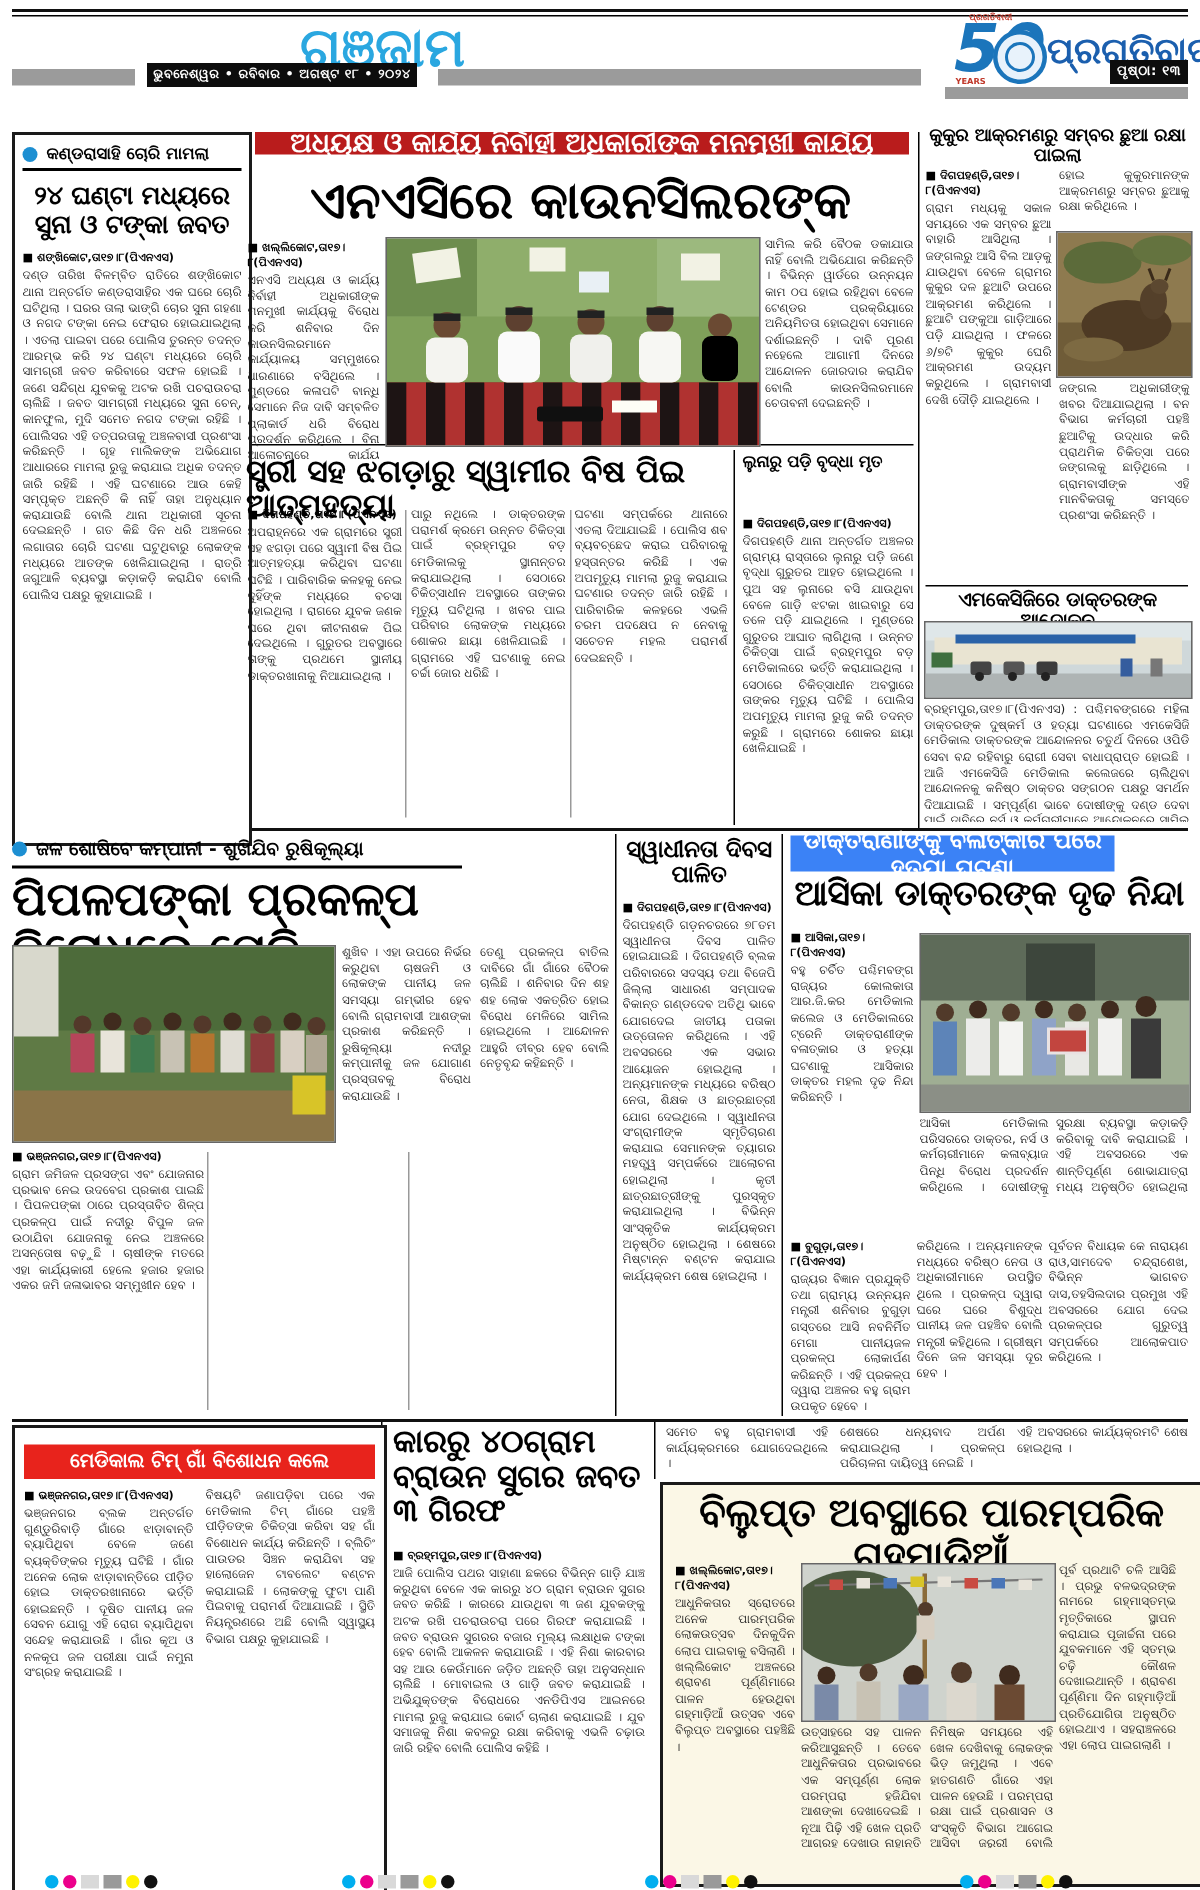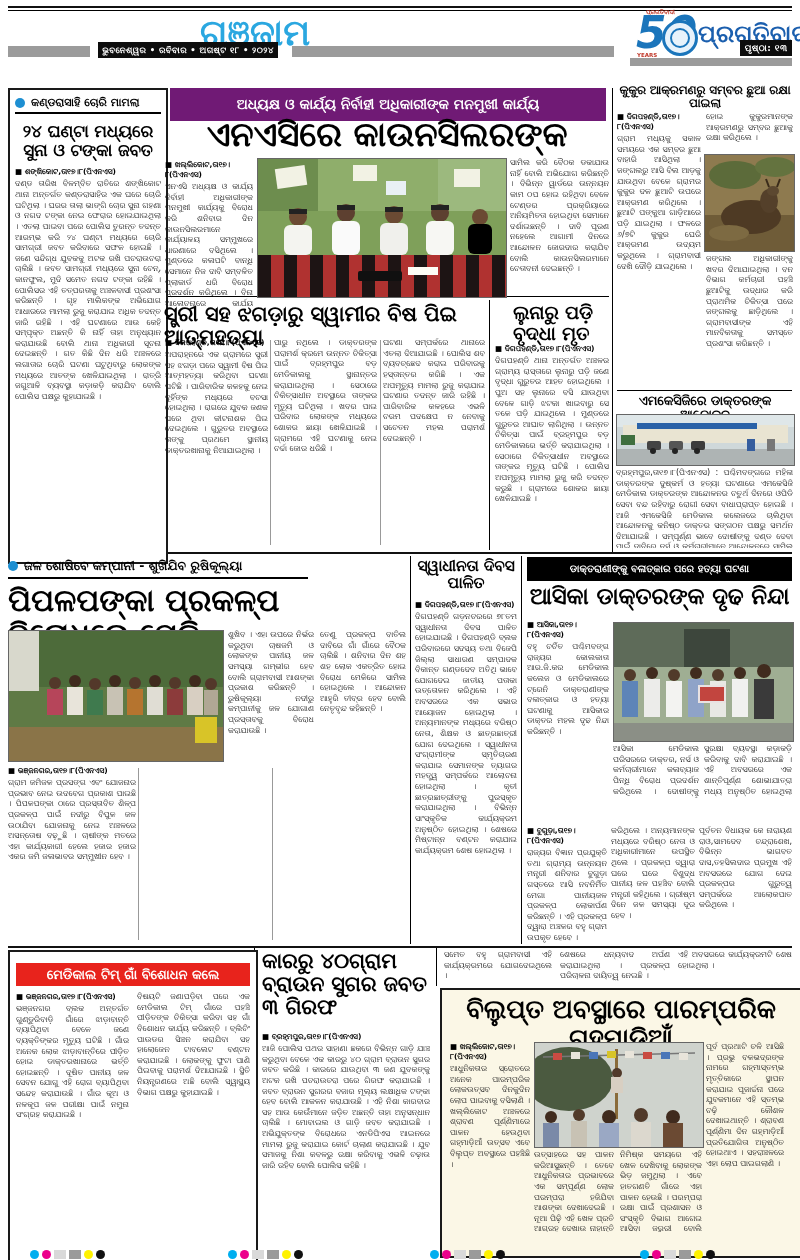--- a/index.html
+++ b/index.html
@@ -64,21 +64,21 @@
   <div class="boxed" style="left:8px;top:88px;width:146px;height:460px;padding:6px 5px">
     <div class="kicker" style="font-size:11px">
       <span class="dot"></span>
       <span>କଣ୍ଡରାସାହି ଚୋରି ମାମଲା</span>
     </div>
     <div class="headline" style="font-size:17px;text-align:center;margin-top:8px">୨୪ ଘଣ୍ଟା ମଧ୍ୟରେ ସୁନା ଓ ଟଙ୍କା ଜବତ</div>
     <div class="byline" style="margin-top:8px">■ ଶଙ୍ଖିକୋଟ,ତା୧୭।୮(ପିଏନଏସ)</div>
     <div class="body-txt" style="height:352px">ଦଣ୍ଡ ତାରିଖ ବିଳମ୍ବିତ ରାତିରେ ଶଙ୍ଖିକୋଟ ଥାନା ଅନ୍ତର୍ଗତ କଣ୍ଡରାସାହିର ଏକ ଘରେ ଚୋରି ଘଟିଥିଲା । ଘରର ତାଲା ଭାଙ୍ଗି ଚୋର ସୁନା ଗହଣା ଓ ନଗଦ ଟଙ୍କା ନେଇ ଫେରାର ହୋଇଯାଇଥିଲା । ଏତଲା ପାଇବା ପରେ ପୋଲିସ ତୁରନ୍ତ ତଦନ୍ତ ଆରମ୍ଭ କରି ୨୪ ଘଣ୍ଟା ମଧ୍ୟରେ ଚୋରି ସାମଗ୍ରୀ ଜବତ କରିବାରେ ସଫଳ ହୋଇଛି । ଜଣେ ସନ୍ଦିଗ୍ଧ ଯୁବକକୁ ଅଟକ ରଖି ପଚରାଉଚରା ଚାଲିଛି । ଜବତ ସାମଗ୍ରୀ ମଧ୍ୟରେ ସୁନା ଚେନ୍, କାନଫୁଲ, ମୁଦି ସମେତ ନଗଦ ଟଙ୍କା ରହିଛି । ପୋଲିସର ଏହି ତତ୍ପରତାକୁ ଅଞ୍ଚଳବାସୀ ପ୍ରଶଂସା କରିଛନ୍ତି । ଗୃହ ମାଲିକଙ୍କ ଅଭିଯୋଗ ଆଧାରରେ ମାମଲା ରୁଜୁ କରାଯାଇ ଅଧିକ ତଦନ୍ତ ଜାରି ରହିଛି । ଏହି ଘଟଣାରେ ଆଉ କେହି ସମ୍ପୃକ୍ତ ଅଛନ୍ତି କି ନାହିଁ ତାହା ଅନୁଧ୍ୟାନ କରାଯାଉଛି ବୋଲି ଥାନା ଅଧିକାରୀ ସୂଚନା ଦେଇଛନ୍ତି । ଗତ କିଛି ଦିନ ଧରି ଅଞ୍ଚଳରେ ଲଗାତାର ଚୋରି ଘଟଣା ଘଟୁଥିବାରୁ ଲୋକଙ୍କ ମଧ୍ୟରେ ଆତଙ୍କ ଖେଳିଯାଇଥିଲା । ରାତ୍ରି ଜଗୁଆଳି ବ୍ୟବସ୍ଥା କଡ଼ାକଡ଼ି କରାଯିବ ବୋଲି ପୋଲିସ ପକ୍ଷରୁ କୁହାଯାଇଛି ।</div>
   </div>
 
-  <div class="banner" style="position:absolute;left:170px;top:88px;width:436px;height:33px;background:#701a75;font-size:14px">ଅଧ୍ୟକ୍ଷ ଓ କାର୍ଯ୍ୟ ନିର୍ବାହୀ ଅଧିକାରୀଙ୍କ ମନମୁଖୀ କାର୍ଯ୍ୟ</div>
+  <div class="banner" style="position:absolute;left:170px;top:88px;width:436px;height:15px;background:#b91c1c;font-size:18px">ଅଧ୍ୟକ୍ଷ ଓ କାର୍ଯ୍ୟ ନିର୍ବାହୀ ଅଧିକାରୀଙ୍କ ମନମୁଖୀ କାର୍ଯ୍ୟ</div>
   <div class="abs headline" style="left:165px;top:116px;width:444px;font-size:34px;text-align:center">ଏନଏସିରେ କାଉନସିଲରଙ୍କ ଧାରଣା</div>
 
   <div class="abs" style="left:165px;top:160px;width:88px">
     <div class="byline">■ ଖଲ୍ଲିକୋଟ,ତା୧୭।୮(ପିଏନଏସ)</div>
     <div class="body-txt" style="height:124px">ଏନଏସି ଅଧ୍ୟକ୍ଷ ଓ କାର୍ଯ୍ୟ ନିର୍ବାହୀ ଅଧିକାରୀଙ୍କ ମନମୁଖୀ କାର୍ଯ୍ୟକୁ ବିରୋଧ କରି ଶନିବାର ଦିନ କାଉନସିଲରମାନେ କାର୍ଯ୍ୟାଳୟ ସମ୍ମୁଖରେ ଧାରଣାରେ ବସିଥିଲେ । ମୁଣ୍ଡରେ କଳାପଟି ବାନ୍ଧି ସେମାନେ ନିଜ ଦାବି ସମ୍ବଳିତ ପ୍ଲାକାର୍ଡ ଧରି ବିରୋଧ ପ୍ରଦର୍ଶନ କରିଥିଲେ । ବିନା ଆଲୋଚନାରେ କାର୍ଯ୍ୟ କରାଯାଉଥିବା ଅଭିଯୋଗ ହୋଇଛି ।</div>
   </div>
 
   <div class="photo" style="left:257px;top:158px;width:248px;height:138px">
     <svg width="248" height="138" viewBox="0 0 248 138" xmlns="http://www.w3.org/2000/svg">
       <rect width="248" height="138" fill="#7fa05a"></rect>
@@ -125,21 +125,21 @@
   <div class="abs headline" style="left:164px;top:303px;width:322px;font-size:21px">ସ୍ତ୍ରୀ ସହ ଝଗଡ଼ାରୁ ସ୍ୱାମୀର ବିଷ ପିଇ ଆତ୍ମହତ୍ୟା</div>
   <div class="abs" style="left:165px;top:338px;width:103px">
     <div class="byline">■ ଦିଗପହଣ୍ଡି,ତା୧୭।୮(ପିଏନଏସ)</div>
     <div class="body-txt" style="height:196px">ଅପରାହ୍ନରେ ଏକ ଗ୍ରାମରେ ସ୍ତ୍ରୀ ସହ ଝଗଡ଼ା ପରେ ସ୍ୱାମୀ ବିଷ ପିଇ ଆତ୍ମହତ୍ୟା କରିଥିବା ଘଟଣା ଘଟିଛି । ପାରିବାରିକ କଳହକୁ ନେଇ ଦୁହିଁଙ୍କ ମଧ୍ୟରେ ବଚସା ହୋଇଥିଲା । ରାଗରେ ଯୁବକ ଜଣକ ଘରେ ଥିବା କୀଟନାଶକ ପିଇ ଦେଇଥିଲେ । ଗୁରୁତର ଅବସ୍ଥାରେ ତାଙ୍କୁ ପ୍ରଥମେ ସ୍ଥାନୀୟ ଡାକ୍ତରଖାନାକୁ ନିଆଯାଇଥିଲା ।</div>
   </div>
   <div class="abs body-txt" style="left:274px;top:338px;width:103px;height:208px">ପାରୁ ନଥିଲେ । ଡାକ୍ତରଙ୍କ ପରାମର୍ଶ କ୍ରମେ ଉନ୍ନତ ଚିକିତ୍ସା ପାଇଁ ବ୍ରହ୍ମପୁର ବଡ଼ ମେଡିକାଲକୁ ସ୍ଥାନାନ୍ତର କରାଯାଇଥିଲା । ସେଠାରେ ଚିକିତ୍ସାଧୀନ ଅବସ୍ଥାରେ ତାଙ୍କର ମୃତ୍ୟୁ ଘଟିଥିଲା । ଖବର ପାଇ ପରିବାର ଲୋକଙ୍କ ମଧ୍ୟରେ ଶୋକର ଛାୟା ଖେଳିଯାଇଛି । ଗ୍ରାମରେ ଏହି ଘଟଣାକୁ ନେଇ ଚର୍ଚ୍ଚା ଜୋର ଧରିଛି ।</div>
   <div class="abs body-txt" style="left:383px;top:338px;width:102px;height:208px">ଘଟଣା ସମ୍ପର୍କରେ ଥାନାରେ ଏତଲା ଦିଆଯାଇଛି । ପୋଲିସ ଶବ ବ୍ୟବଚ୍ଛେଦ କରାଇ ପରିବାରକୁ ହସ୍ତାନ୍ତର କରିଛି । ଏକ ଅପମୃତ୍ୟୁ ମାମଲା ରୁଜୁ କରାଯାଇ ଘଟଣାର ତଦନ୍ତ ଜାରି ରହିଛି । ପାରିବାରିକ କଳହରେ ଏଭଳି ଚରମ ପଦକ୍ଷେପ ନ ନେବାକୁ ସଚେତନ ମହଲ ପରାମର୍ଶ ଦେଇଛନ୍ତି ।</div>
   <div class="vline-soft" style="left:270px;top:340px;height:205px"></div>
   <div class="vline-soft" style="left:380px;top:340px;height:205px"></div>
 
-  <div class="abs headline" style="left:513px;top:302px;width:116px;font-size:19px">ଲୁନାରୁ ପଡ଼ି ବୃଦ୍ଧା ମୃତ</div>
+  <div class="abs headline" style="left:495px;top:302px;width:116px;font-size:11px">ଲୁନାରୁ ପଡ଼ି ବୃଦ୍ଧା ମୃତ</div>
   <div class="abs" style="left:495px;top:344px;width:114px">
     <div class="byline">■ ଦିଗପହଣ୍ଡି,ତା୧୭।୮(ପିଏନଏସ)</div>
     <div class="body-txt" style="height:190px">ଦିଗପହଣ୍ଡି ଥାନା ଅନ୍ତର୍ଗତ ଅଞ୍ଚଳର ଗ୍ରାମ୍ୟ ରାସ୍ତାରେ ଲୁନାରୁ ପଡ଼ି ଜଣେ ବୃଦ୍ଧା ଗୁରୁତର ଆହତ ହୋଇଥିଲେ । ପୁଅ ସହ ଲୁନାରେ ବସି ଯାଉଥିବା ବେଳେ ଗାଡ଼ି ଝଟକା ଖାଇବାରୁ ସେ ତଳେ ପଡ଼ି ଯାଇଥିଲେ । ମୁଣ୍ଡରେ ଗୁରୁତର ଆଘାତ ଲାଗିଥିଲା । ଉନ୍ନତ ଚିକିତ୍ସା ପାଇଁ ବ୍ରହ୍ମପୁର ବଡ଼ ମେଡିକାଲରେ ଭର୍ତ୍ତି କରାଯାଇଥିଲା । ସେଠାରେ ଚିକିତ୍ସାଧୀନ ଅବସ୍ଥାରେ ତାଙ୍କର ମୃତ୍ୟୁ ଘଟିଛି । ପୋଲିସ ଅପମୃତ୍ୟୁ ମାମଲା ରୁଜୁ କରି ତଦନ୍ତ କରୁଛି । ଗ୍ରାମରେ ଶୋକର ଛାୟା ଖେଳିଯାଇଛି ।</div>
   </div>
 
   <div class="abs headline" style="left:617px;top:84px;width:176px;font-size:12px;text-align:center">କୁକୁର ଆକ୍ରମଣରୁ ସମ୍ବର ଛୁଆ ରକ୍ଷା ପାଇଲା</div>
   <div class="abs" style="left:617px;top:112px;width:84px">
     <div class="byline">■ ଦିଗପହଣ୍ଡି,ତା୧୭।୮(ପିଏନଏସ)</div>
     <div class="body-txt" style="height:262px">ଗ୍ରାମ ମଧ୍ୟକୁ ସକାଳ ସମୟରେ ଏକ ସମ୍ବର ଛୁଆ ବାହାରି ଆସିଥିଲା । ଜଙ୍ଗଲରୁ ଆସି ବିଲ ଆଡ଼କୁ ଯାଉଥିବା ବେଳେ ଗ୍ରାମର କୁକୁର ଦଳ ଛୁଆଟି ଉପରେ ଆକ୍ରମଣ କରିଥିଲେ । ଛୁଆଟି ପଙ୍କୁଆ ଗାଡ଼ିଆରେ ପଡ଼ି ଯାଇଥିଲା । ଫଳରେ ୬/୭ଟି କୁକୁର ଘେରି ଆକ୍ରମଣ ଉଦ୍ୟମ କରୁଥିଲେ । ଗ୍ରାମବାସୀ ଦେଖି ଦୌଡ଼ି ଯାଇଥିଲେ ।</div>
   </div>
@@ -228,21 +228,21 @@
   </div>
   <div class="vline-soft" style="left:138px;top:768px;height:172px"></div>
   <div class="vline-soft" style="left:272px;top:768px;height:172px"></div>
 
   <div class="abs headline" style="left:415px;top:558px;width:102px;font-size:15.5px;text-align:center">ସ୍ୱାଧୀନତା ଦିବସ ପାଳିତ</div>
   <div class="abs" style="left:415px;top:600px;width:102px">
     <div class="byline">■ ଦିଗପହଣ୍ଡି,ତା୧୭।୮(ପିଏନଏସ)</div>
     <div class="body-txt" style="height:330px">ଦିଗପହଣ୍ଡି ଗଡ଼ନଚରରେ ୭୮ତମ ସ୍ୱାଧୀନତା ଦିବସ ପାଳିତ ହୋଇଯାଇଛି । ଦିଗପହଣ୍ଡି ବ୍ଲକ ପରିବାରରେ ସଦସ୍ୟ ତଥା ବିଜେପି ଜିଲ୍ଲା ସାଧାରଣ ସମ୍ପାଦକ ବିକାନ୍ତ ଗଣ୍ଡଦେବ ଅତିଥି ଭାବେ ଯୋଗଦେଇ ଜାତୀୟ ପତାକା ଉତ୍ତୋଳନ କରିଥିଲେ । ଏହି ଅବସରରେ ଏକ ସଭାର ଆୟୋଜନ ହୋଇଥିଲା । ଅନ୍ୟମାନଙ୍କ ମଧ୍ୟରେ ବରିଷ୍ଠ ନେତା, ଶିକ୍ଷକ ଓ ଛାତ୍ରଛାତ୍ରୀ ଯୋଗ ଦେଇଥିଲେ । ସ୍ୱାଧୀନତା ସଂଗ୍ରାମୀଙ୍କ ସ୍ମୃତିଚାରଣ କରାଯାଇ ସେମାନଙ୍କ ତ୍ୟାଗର ମହତ୍ତ୍ୱ ସମ୍ପର୍କରେ ଆଲୋଚନା ହୋଇଥିଲା । କୃତୀ ଛାତ୍ରଛାତ୍ରୀଙ୍କୁ ପୁରସ୍କୃତ କରାଯାଇଥିଲା । ବିଭିନ୍ନ ସାଂସ୍କୃତିକ କାର୍ଯ୍ୟକ୍ରମ ଅନୁଷ୍ଠିତ ହୋଇଥିଲା । ଶେଷରେ ମିଷ୍ଟାନ୍ନ ବଣ୍ଟନ କରାଯାଇ କାର୍ଯ୍ୟକ୍ରମ ଶେଷ ହୋଇଥିଲା ।</div>
   </div>
 
-  <div class="banner" style="position:absolute;left:527px;top:557px;width:265px;height:24px;background:#000000;font-size:10px">ଡାକ୍ତରାଣୀଙ୍କୁ ବଳାତ୍କାର ପରେ ହତ୍ୟା ଘଟଣା</div>
+  <div class="banner" style="position:absolute;left:527px;top:557px;width:216px;height:24px;background:#3b82f6;font-size:16px">ଡାକ୍ତରାଣୀଙ୍କୁ ବଳାତ୍କାର ପରେ ହତ୍ୟା ଘଟଣା</div>
   <div class="abs headline" style="left:527px;top:584px;width:265px;font-size:23px;text-align:center">ଆସିକା ଡାକ୍ତରଙ୍କ ଦୃଢ ନିନ୍ଦା</div>
   <div class="abs" style="left:527px;top:620px;width:82px">
     <div class="byline">■ ଆସିକା,ତା୧୭।୮(ପିଏନଏସ)</div>
     <div class="body-txt" style="height:118px">ବହୁ ଚର୍ଚିତ ପଶ୍ଚିମବଙ୍ଗ ରାଜ୍ୟର କୋଲକାତା ଆର.ଜି.କର ମେଡିକାଲ କଲେଜ ଓ ମେଡିକାଲରେ ଟ୍ରେନି ଡାକ୍ତରାଣୀଙ୍କ ବଳାତ୍କାର ଓ ହତ୍ୟା ଘଟଣାକୁ ଆସିକାର ଡାକ୍ତର ମହଲ ଦୃଢ ନିନ୍ଦା କରିଛନ୍ତି ।</div>
   </div>
   <div class="photo" style="left:613px;top:622px;width:179px;height:118px">
     <svg width="179" height="118" viewBox="0 0 179 118" xmlns="http://www.w3.org/2000/svg">
       <rect width="179" height="118" fill="#9fae93"></rect>
       <rect width="179" height="44" fill="#5e6b59"></rect>
       <rect x="70" y="6" width="46" height="38" fill="#3d463c"></rect>

